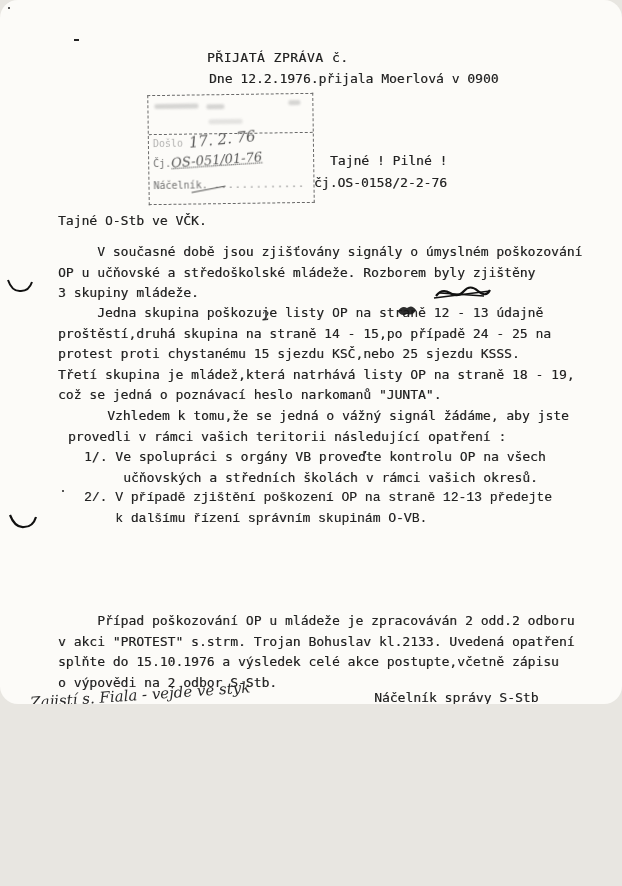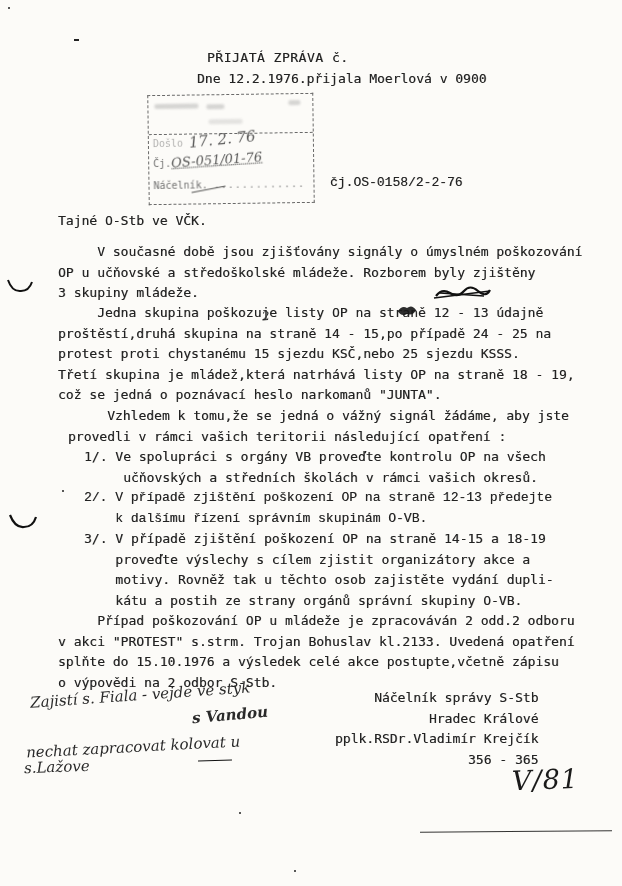--- a/index.html
+++ b/index.html
@@ -1,23 +1,24 @@
 <!DOCTYPE html>
 <html><head>
 <meta charset="utf-8">
 <style>
   html,body{margin:0;padding:0;background:#e8e6e1;}
   .page{
     position:relative;
-    width:622px;height:886px;
+    width:622px;height:704px;
     margin:0 auto;
     background:#fcfbf8;
     overflow:hidden;
     font-family:"DejaVu Sans Mono", monospace;
     color:#1d1d1d;
+    border-radius:18px;
   }
   .typed{
     position:absolute;
     white-space:pre;
     font-size:13px;
     line-height:20.5px;
     color:#222;
     text-shadow:0.4px 0.4px 0.5px rgba(30,30,30,0.45);
   }
   .typed.title{letter-spacing:0.5px;}
@@ -76,21 +77,21 @@
     transform:rotate(-2deg);
     letter-spacing:1px;
   }
 </style>
 </head>
 <body>
 
 <div class="page">
 
   <div class="typed title" style="left:207px;top:48px;">PŘIJATÁ ZPRÁVA č.</div>
-  <div class="typed" style="left:197px;top:69px;text-align:center;">Dne 12.2.1976.přijala Moerlová v 0900</div>
+  <div class="typed" style="left:209px;top:69px;text-align:center;">Dne 12.2.1976.přijala Moerlová v 0900</div>
 
   <div class="stamp">
     <div class="stamp-top">
       <div class="faint-bar" style="left:6px;top:8px;width:44px;"></div>
       <div class="faint-bar" style="left:58px;top:9px;width:18px;"></div>
       <div class="faint-bar" style="left:140px;top:6px;width:12px;"></div>
       <div class="faint-bar" style="left:60px;top:24px;width:34px;opacity:0.22;"></div>
     </div>
     <div class="stamp-row">
       <span style="opacity:0.55;">Došlo</span>
@@ -102,21 +103,22 @@
     </div>
     <div class="stamp-row" style="margin-top:8px;">
       <span>Náčelník.</span>
       <span class="dotline">.............</span>
       <svg class="scribble" style="left:40px;top:8px;" width="40" height="10">
         <path d="M2 8 L36 2" stroke="#333" stroke-width="1.2" fill="none"></path>
       </svg>
     </div>
   </div>
 
-  <div class="typed" style="left:330px;top:173px;font-family:Liberation Mono, monospace;">čj.OS-0158/2-2-76</div>
+  <div class="typed" style="left:330px;top:151px;">Tajné ! Pilné !</div>
+  <div class="typed" style="left:314px;top:173px;">čj.OS-0158/2-2-76</div>
 
   <div class="typed" style="left:58px;top:211px;">Tajné O-Stb ve VČK.</div>
 
   <div class="typed" style="left:58px;top:242px;">     V současné době jsou zjišťovány signály o úmyslném poškozování
 OP u učňovské a středoškolské mládeže. Rozborem byly zjištěny
 3 skupiny mládeže.</div>
 
   <svg class="scribble" style="left:432px;top:284px;" width="64" height="18">
     <path d="M4 12 q6 -8 14 -3 t14 -2 t14 0 t12 -1" stroke="#111" stroke-width="2.2" fill="none"></path>
     <path d="M2 14 L58 7" stroke="#111" stroke-width="1.6" fill="none"></path>
@@ -135,24 +137,20 @@
 
   <div class="hand" style="left:262px;top:309px;font-size:12px;transform:rotate(-6deg);">2</div>
 
   <div class="typed" style="left:58px;top:406px;margin-left:10px;">     Vzhledem k tomu,že se jedná o vážný signál žádáme, aby jste
 provedli v rámci vašich teritorii následující opatření :</div>
 
   <div class="typed" style="left:84px;top:447px;text-align:center;">1/. Ve spolupráci s orgány VB proveďte kontrolu OP na všech
     učňovských a středních školách v rámci vašich okresů.</div>
   <div class="typed" style="left:84px;top:488px;font-family:Liberation Mono, monospace;">2/. V případě zjištění poškození OP na straně 12-13 předejte
     k dalšímu řízení správním skupinám O-VB.</div>
-  <div class="typed" style="left:84px;top:529px;">3/. V případě zjištění poškození OP na straně 14-15 a 18-19
-    proveďte výslechy s cílem zjistit organizátory akce a
-    motivy. Rovněž tak u těchto osob zajistěte vydání dupli-
-    kátu a postih ze strany orgánů správní skupiny O-VB.</div>
 
   <div class="typed" style="left:58px;top:611px;">     Případ poškozování OP u mládeže je zpracováván 2 odd.2 odboru
 v akci "PROTEST" s.strm. Trojan Bohuslav kl.2133. Uvedená opatření
 splňte do 15.10.1976 a výsledek celé akce postupte,včetně zápisu
 o výpovědi na 2 odbor S-Stb.</div>
 
   <svg class="scribble" style="left:5px;top:276px;" width="30" height="20">
     <path d="M3 4 q4 12 13 11 q8 0 11 -9" stroke="#111" stroke-width="2" fill="none"></path>
   </svg>
   <svg class="scribble" style="left:7px;top:510px;" width="32" height="22">

